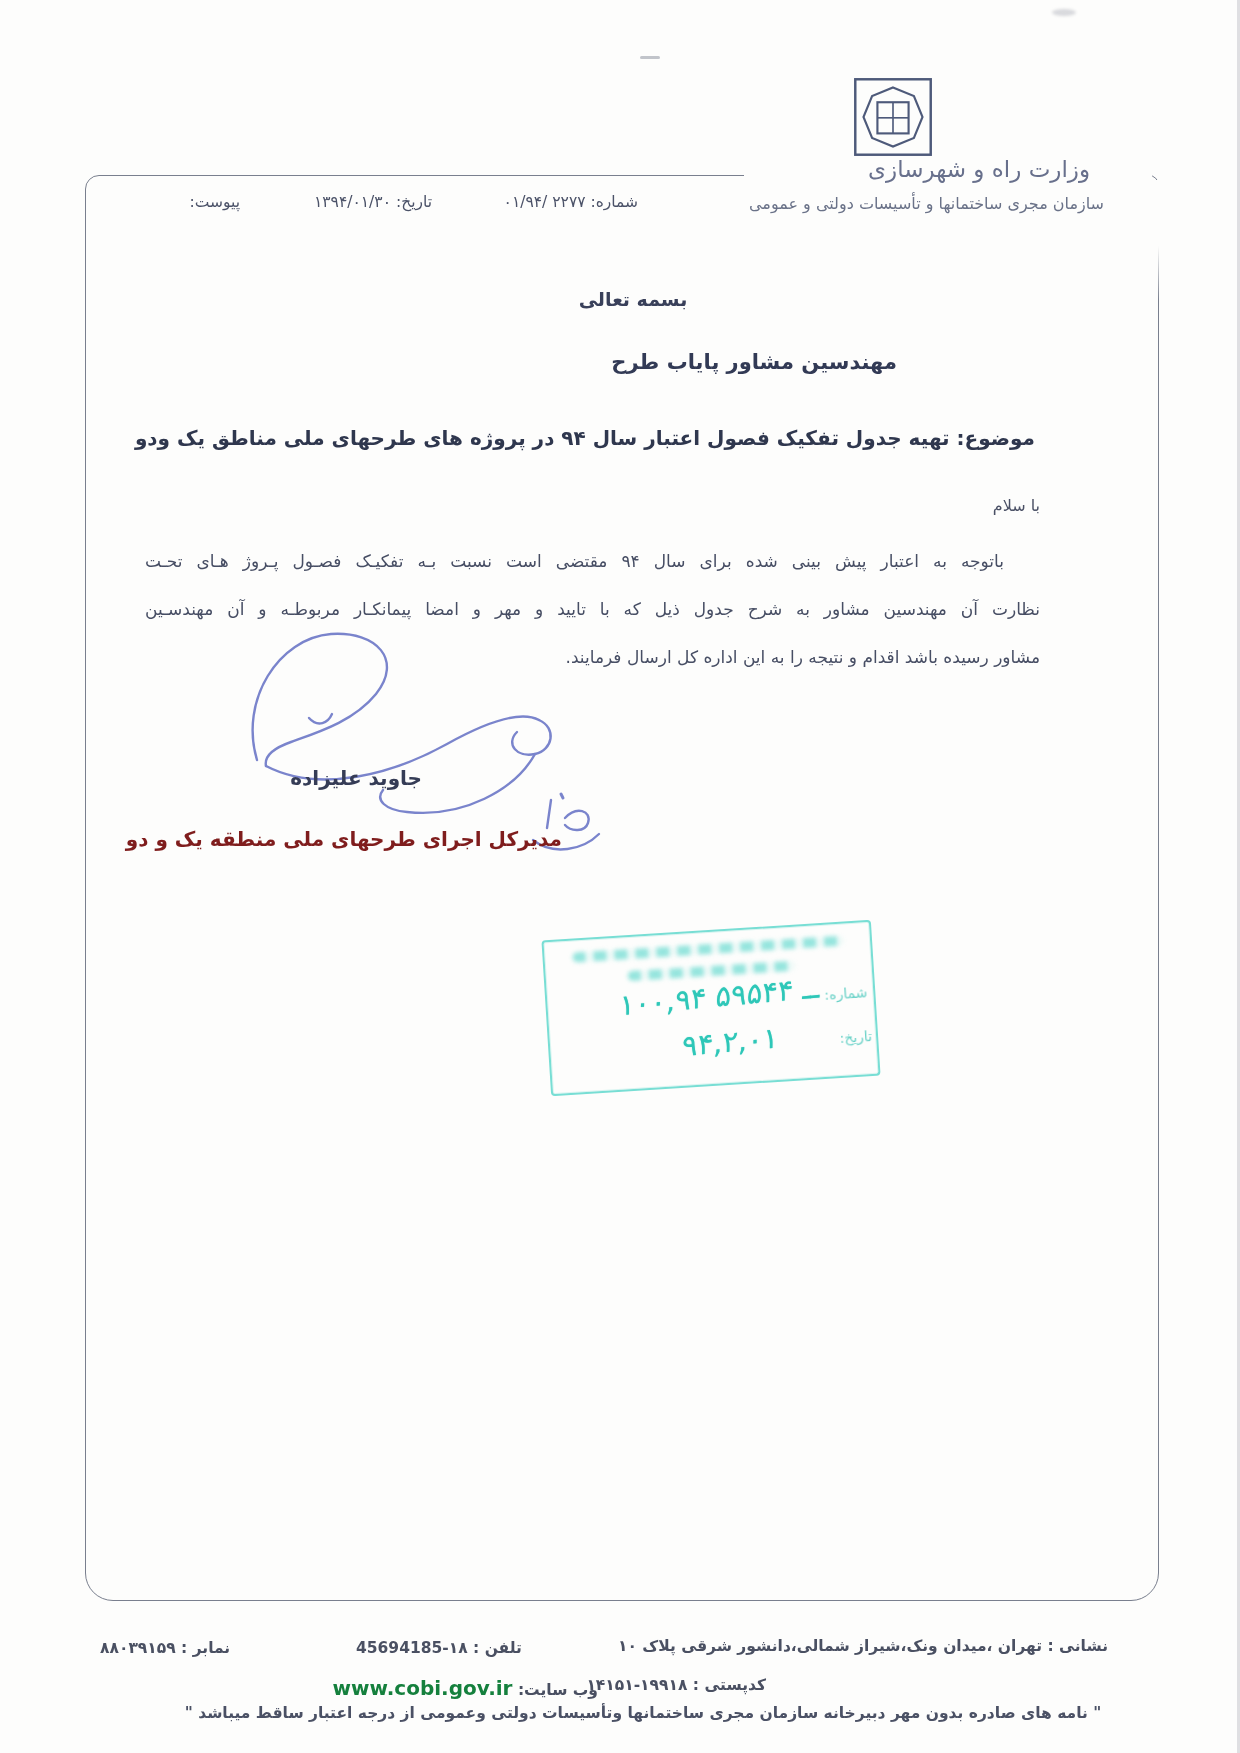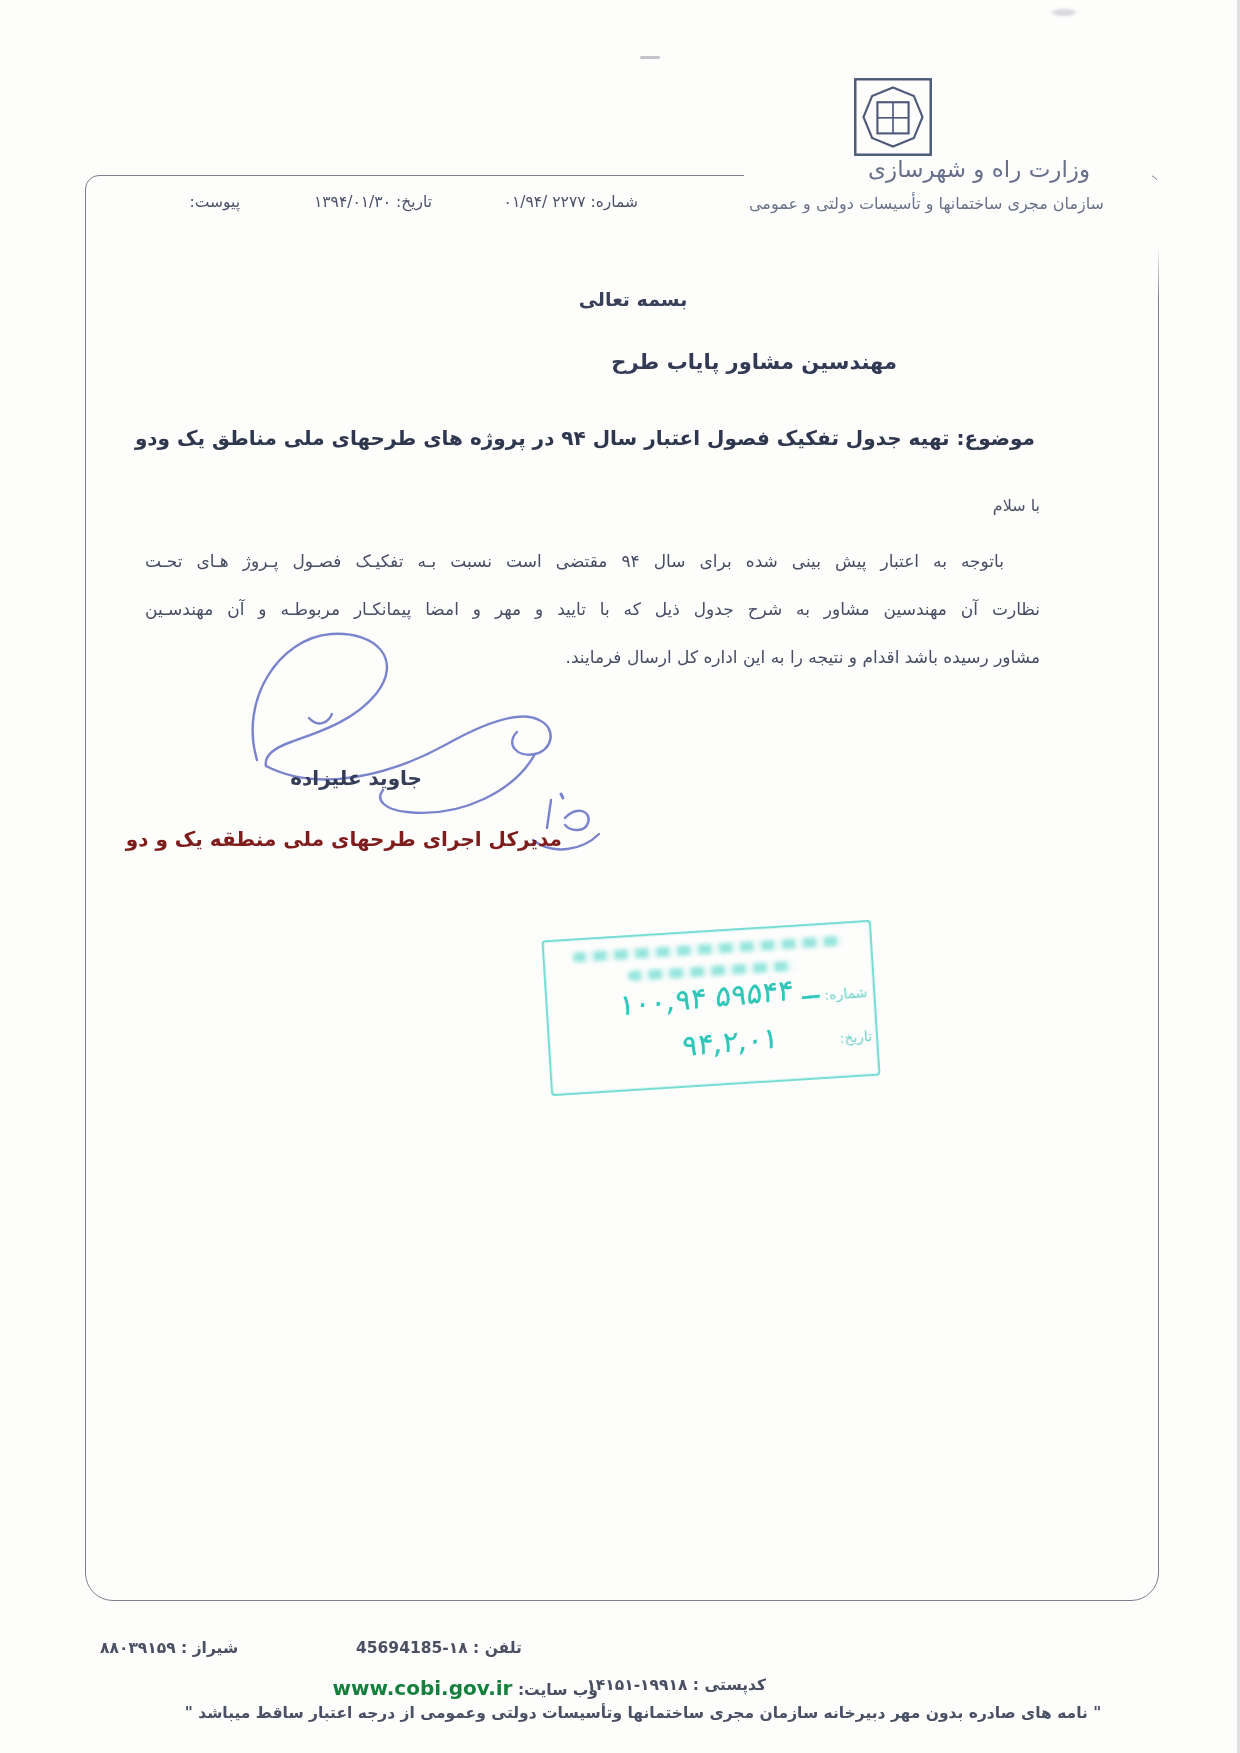--- a/index.html
+++ b/index.html
@@ -148,26 +148,30 @@
 
   <div class="abs stamp">
     <div class="stamp-faint stamp-faint-1"></div>
     <div class="stamp-faint stamp-faint-2"></div>
     <div class="stamp-label stamp-num-label rtl">شماره:</div>
     <div class="stamp-value stamp-num-value num">۱۰۰,۹۴ ــ ۵۹۵۴۴</div>
     <div class="stamp-label stamp-date-label rtl">تاریخ:</div>
     <div class="stamp-value stamp-date-value num">۹۴,۲,۰۱</div>
   </div>
 
+  <div class="abs rtl footer-item f-address">
+    <span>نشانی :</span>
+    <span>تهران ،میدان ونک،شیراز شمالی،دانشور شرقی پلاک ۱۰</span>
+  </div>
   <div class="abs rtl footer-item f-phone">
     <span>تلفن :</span>
     <span class="num">45694185-۱۸</span>
   </div>
   <div class="abs rtl footer-item f-fax">
-    <span>شیراز :</span>
+    <span>نمابر :</span>
     <span class="num">۸۸۰۳۹۱۵۹</span>
   </div>
   <div class="abs rtl footer-item f-postal">
     <span>کدپستی :</span>
     <span class="num">۱۴۱۵۱-۱۹۹۱۸</span>
   </div>
   <div class="abs rtl footer-item f-website">
     <span>وب سایت:</span>
     <span class="num">www.cobi.gov.ir</span>
   </div>

